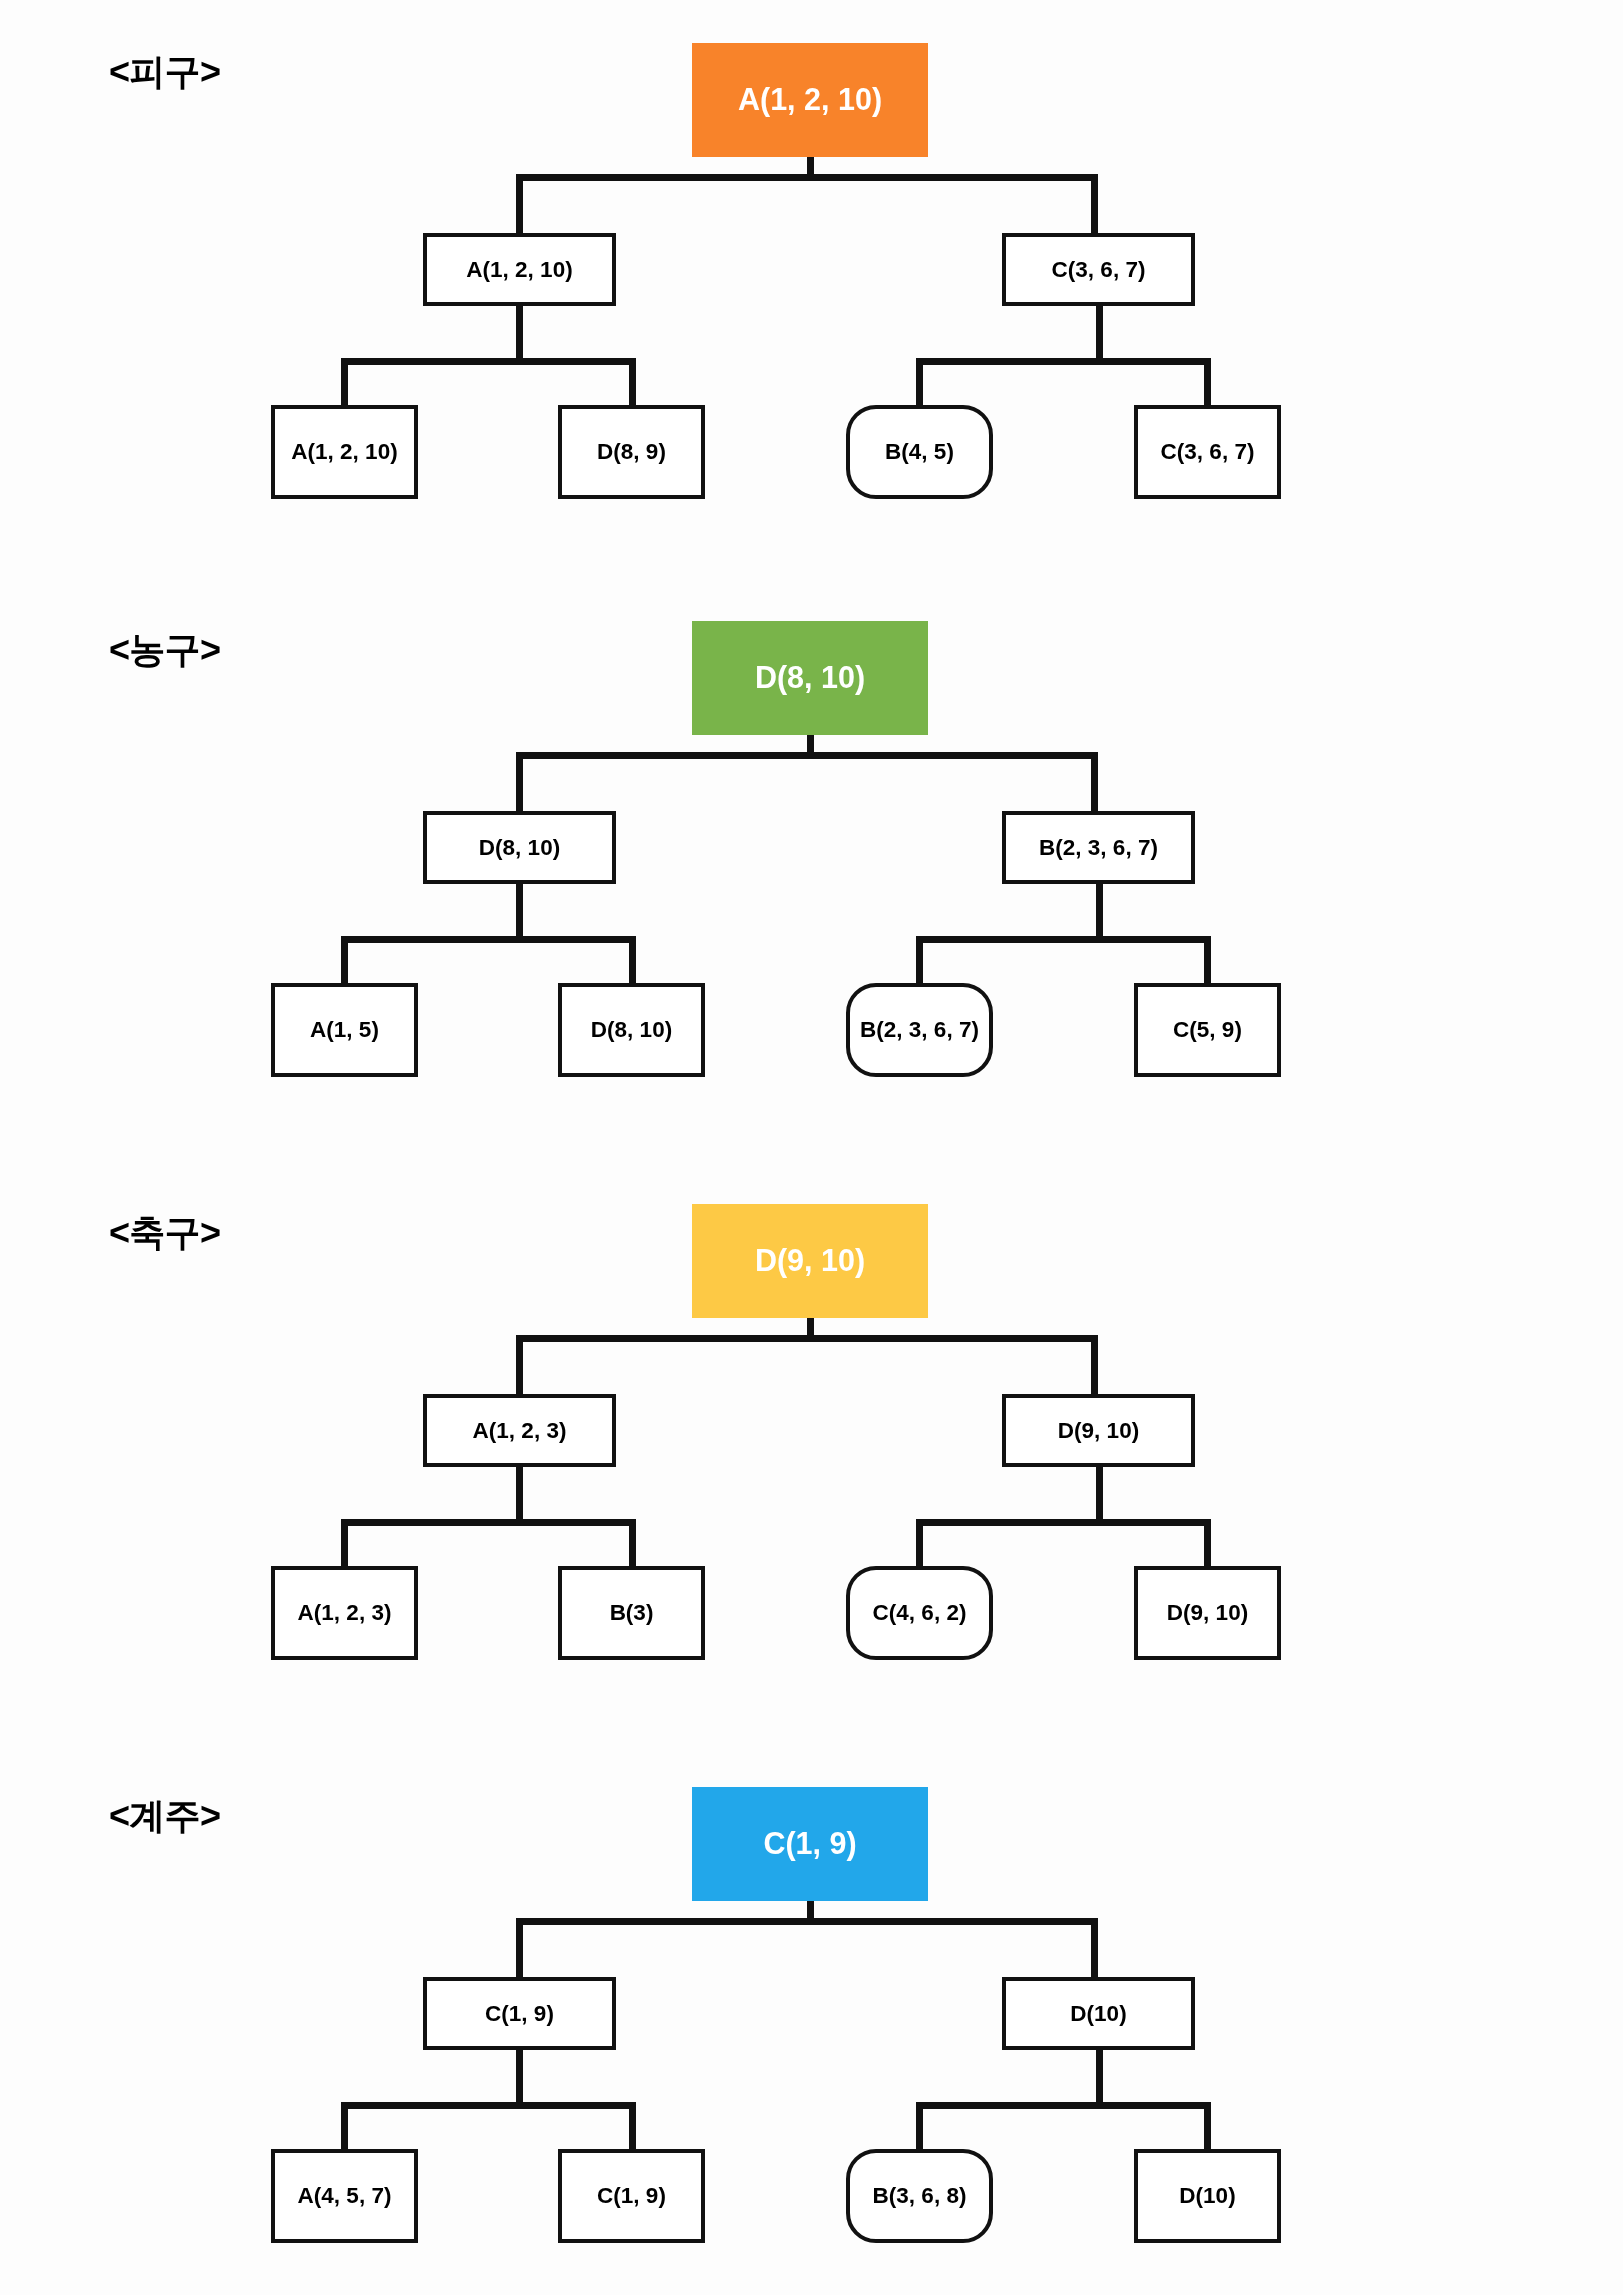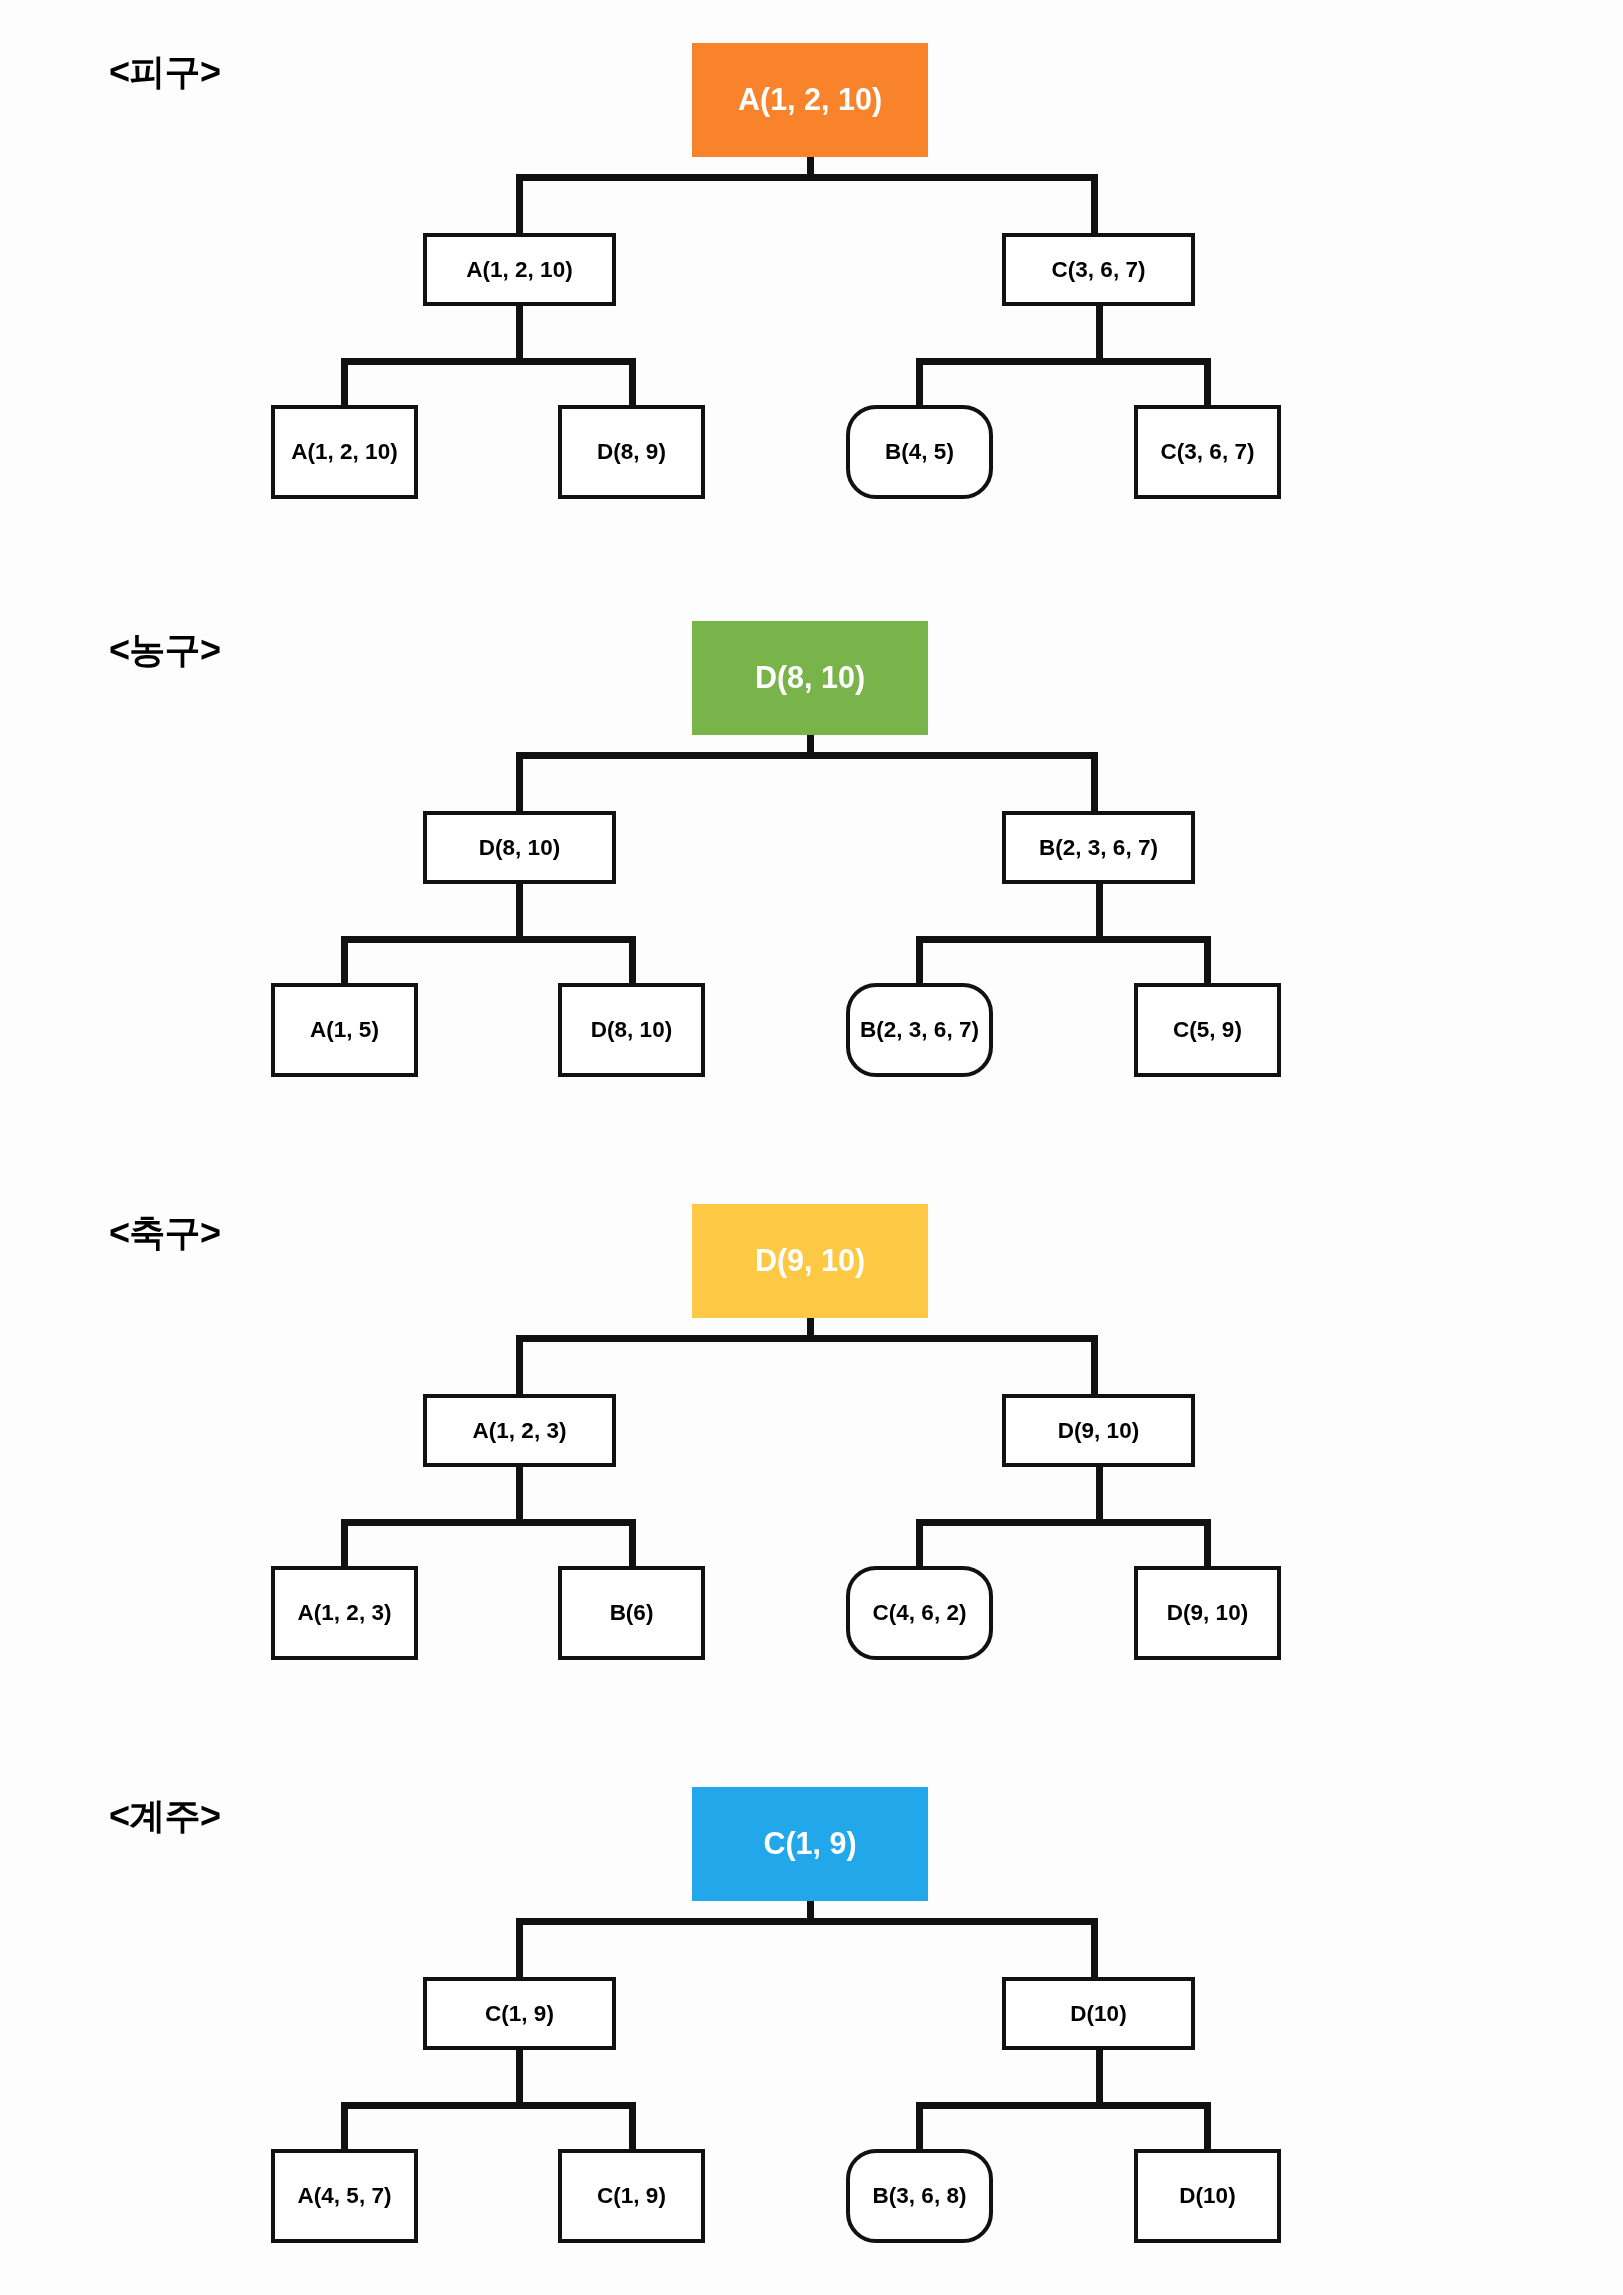--- a/index.html
+++ b/index.html
@@ -197,21 +197,21 @@
     <div class="line v stem-l2-left"></div>
     <div class="line v stem-l2-right"></div>
     <div class="line h bar-leaf-left"></div>
     <div class="line h bar-leaf-right"></div>
     <div class="line v drop-leaf-1"></div>
     <div class="line v drop-leaf-2"></div>
     <div class="line v drop-leaf-3"></div>
     <div class="line v drop-leaf-4"></div>
 
     <div class="node leaf l1">A(1, 2, 3)</div>
-    <div class="node leaf l2">B(6)</div>
+    <div class="node leaf l2">B(3)</div>
     <div class="node leaf l3">C(4, 6, 2)</div>
     <div class="node leaf l4">D(9, 10)</div>
   </div>
 
   <div class="section" style="top:1744px;">
     <div class="section-label">&lt;계주&gt;</div>
 
     <div class="node root" style="background:#22A7EA;">C(1, 9)</div>
 
     <div class="line v stem-root"></div>

